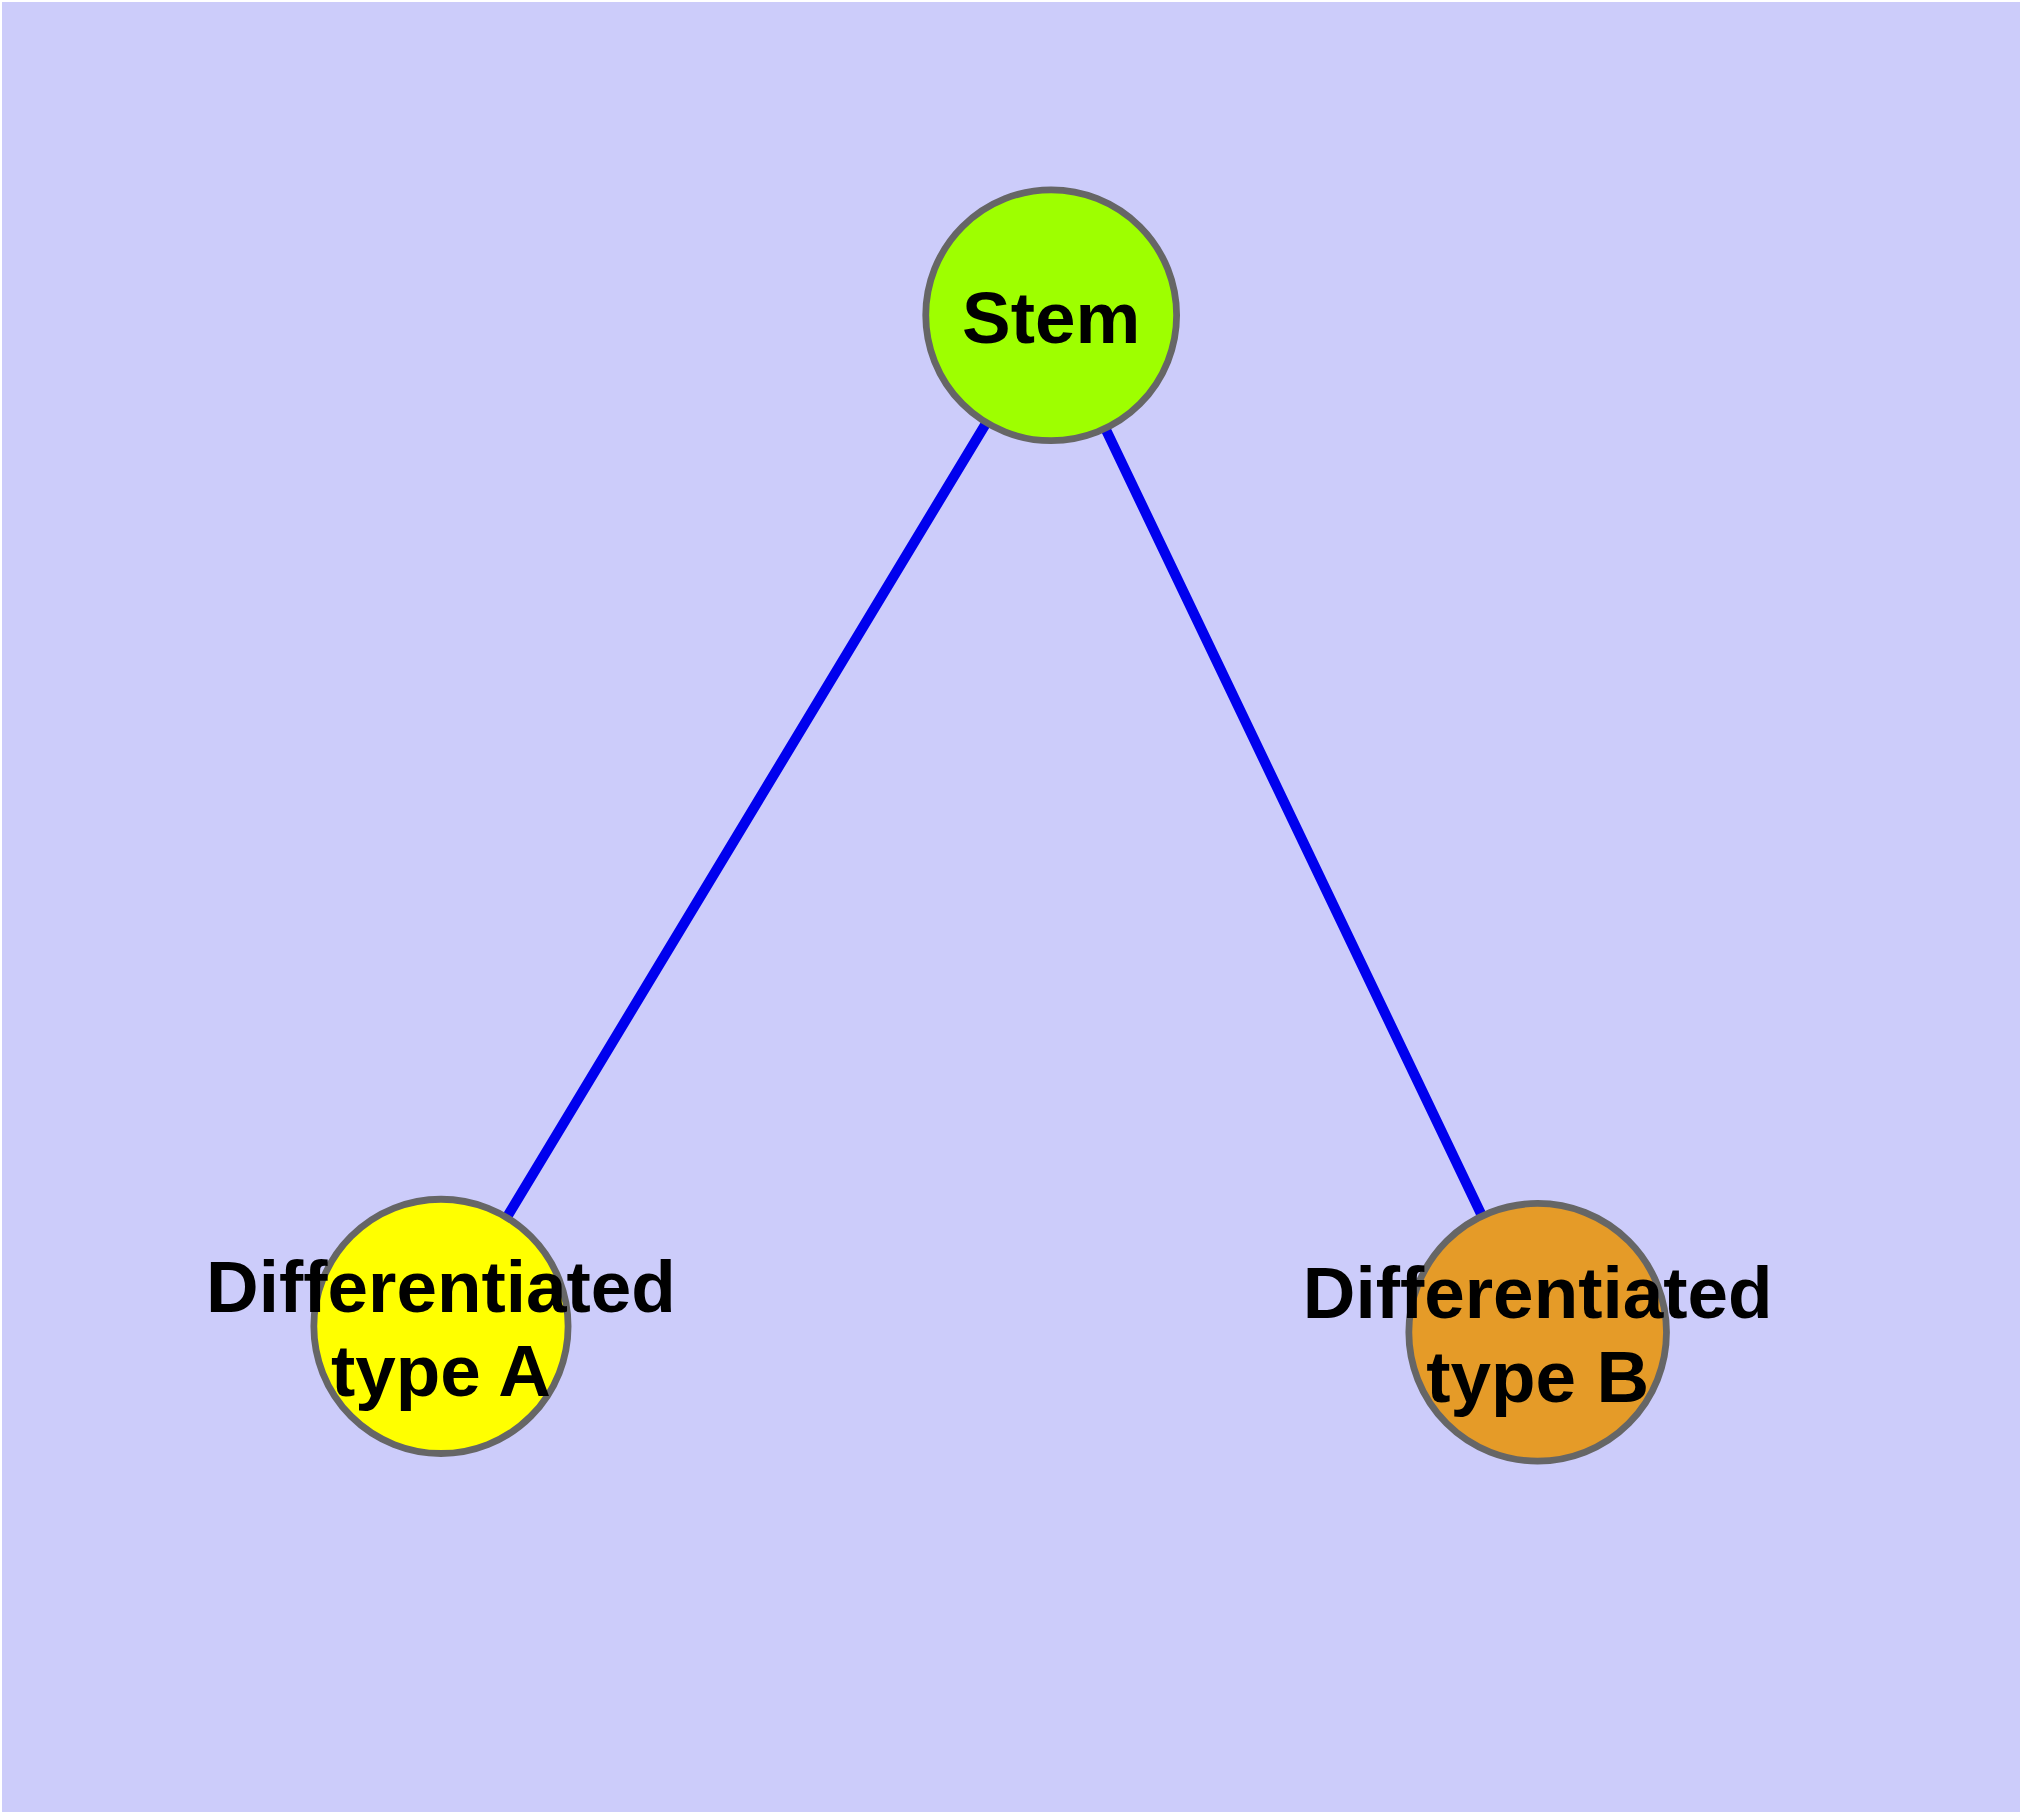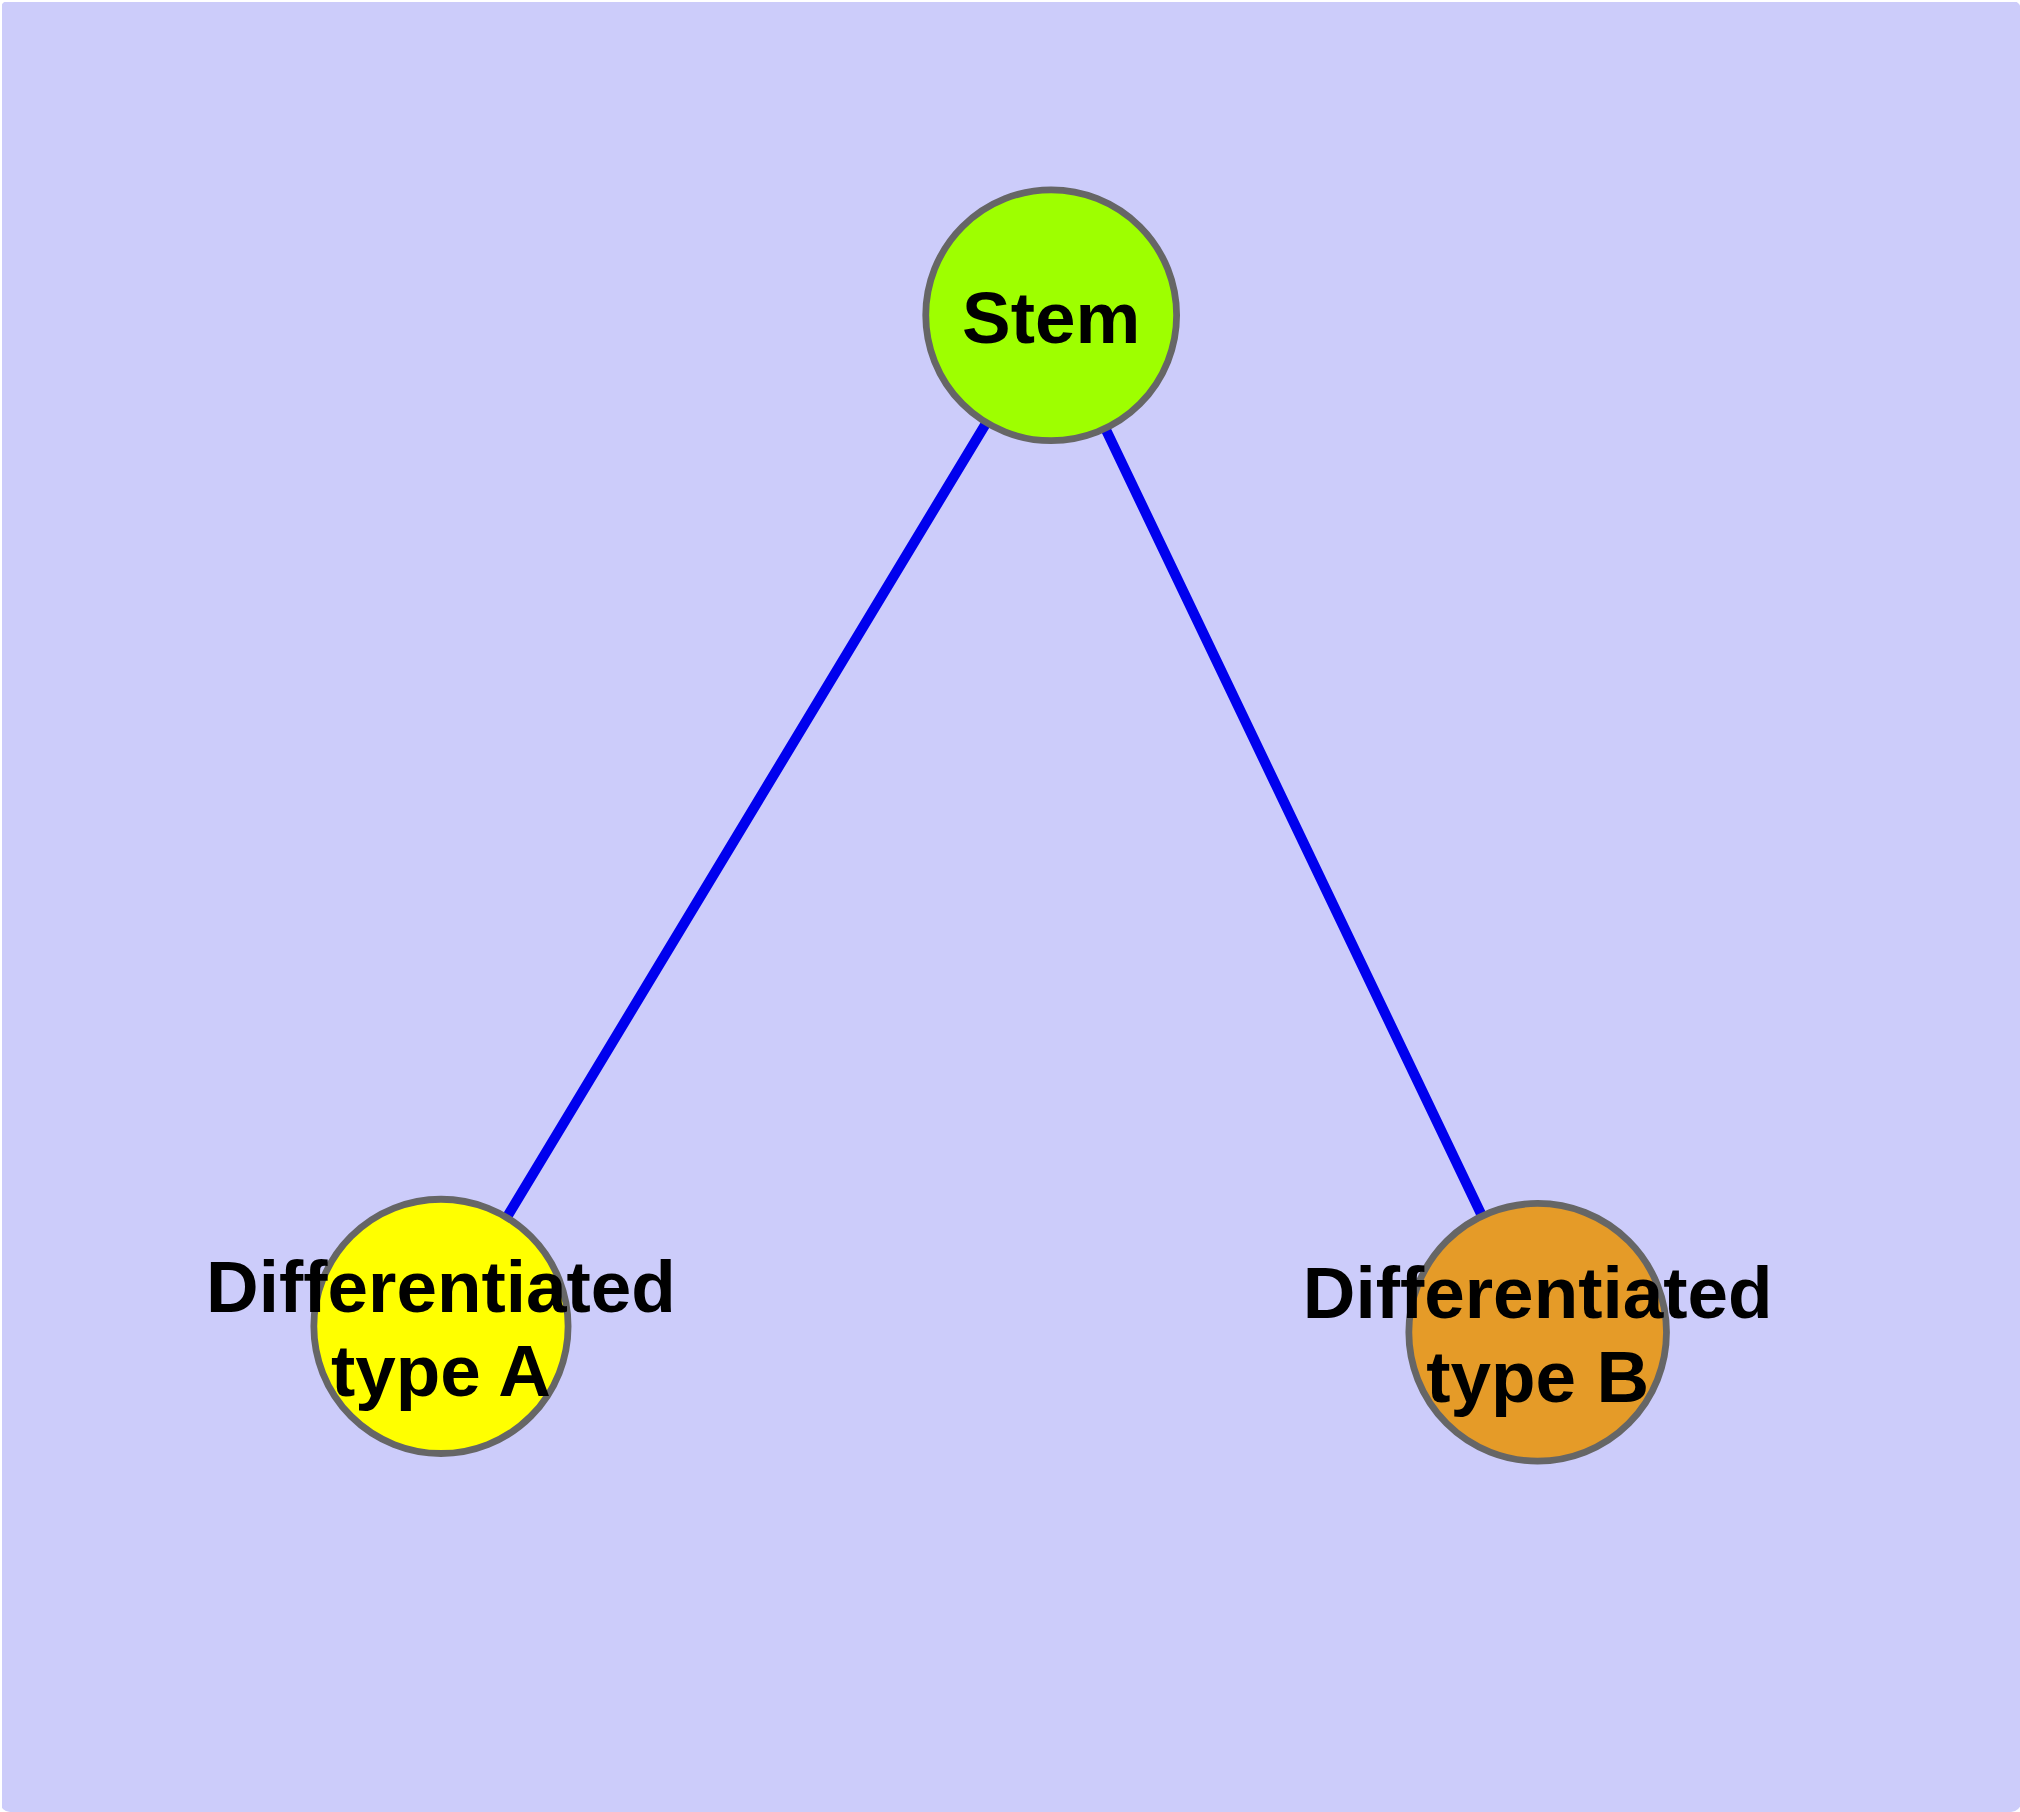--- a/index.html
+++ b/index.html
@@ -8,21 +8,20 @@
     padding: 0;
     background: #ffffff;
   }
   #canvas {
     position: relative;
     width: 2021px;
     height: 1812px;
     overflow: hidden;
     background: #ffffff;
     font-family: "Liberation Sans", sans-serif;
-    border-radius: 10px;
   }
   #plot-background {
     position: absolute;
     left: 1.7px;
     top: 1.7px;
     width: 2019px;
     height: 1810px;
     background: #ccccfa;
   }
   #graph-svg {

